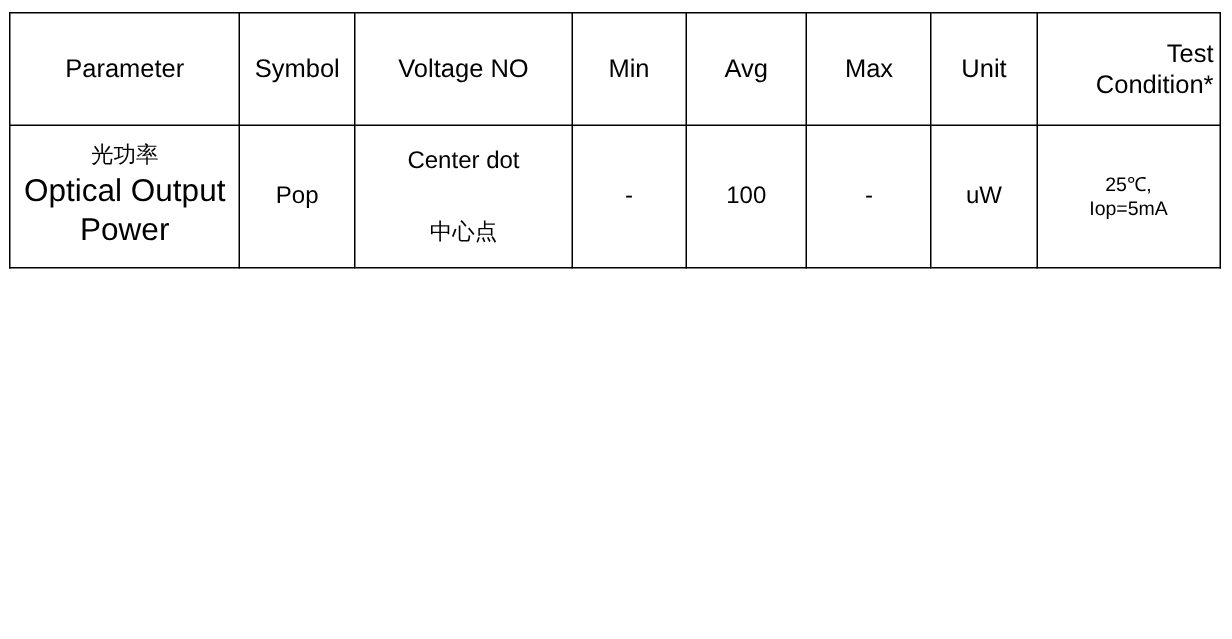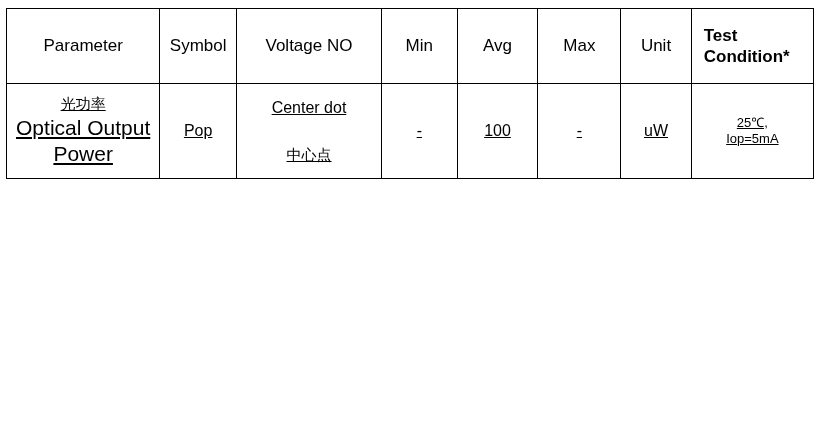--- a/index.html
+++ b/index.html
@@ -43,28 +43,26 @@
   col.c-avg { width: 78px; }
   col.c-max { width: 80px; }
   col.c-unit { width: 68px; }
   col.c-test { width: 118px; }
 
   thead td {
     height: 70px;
     font-size: 17px;
   }
   thead td.hdr-test {
-    text-align: left;
+    text-align: right;
     padding-left: 12px;
     font-size: 17px;
-    font-weight: bold;
   }
   tbody tr {
     height: 95px;
-    text-decoration: underline;
   }
   tbody td {
     font-size: 16px;
   }
   .cn {
     display: block;
     font-size: 15px;
     margin-bottom: 1px;
   }
   .en {

